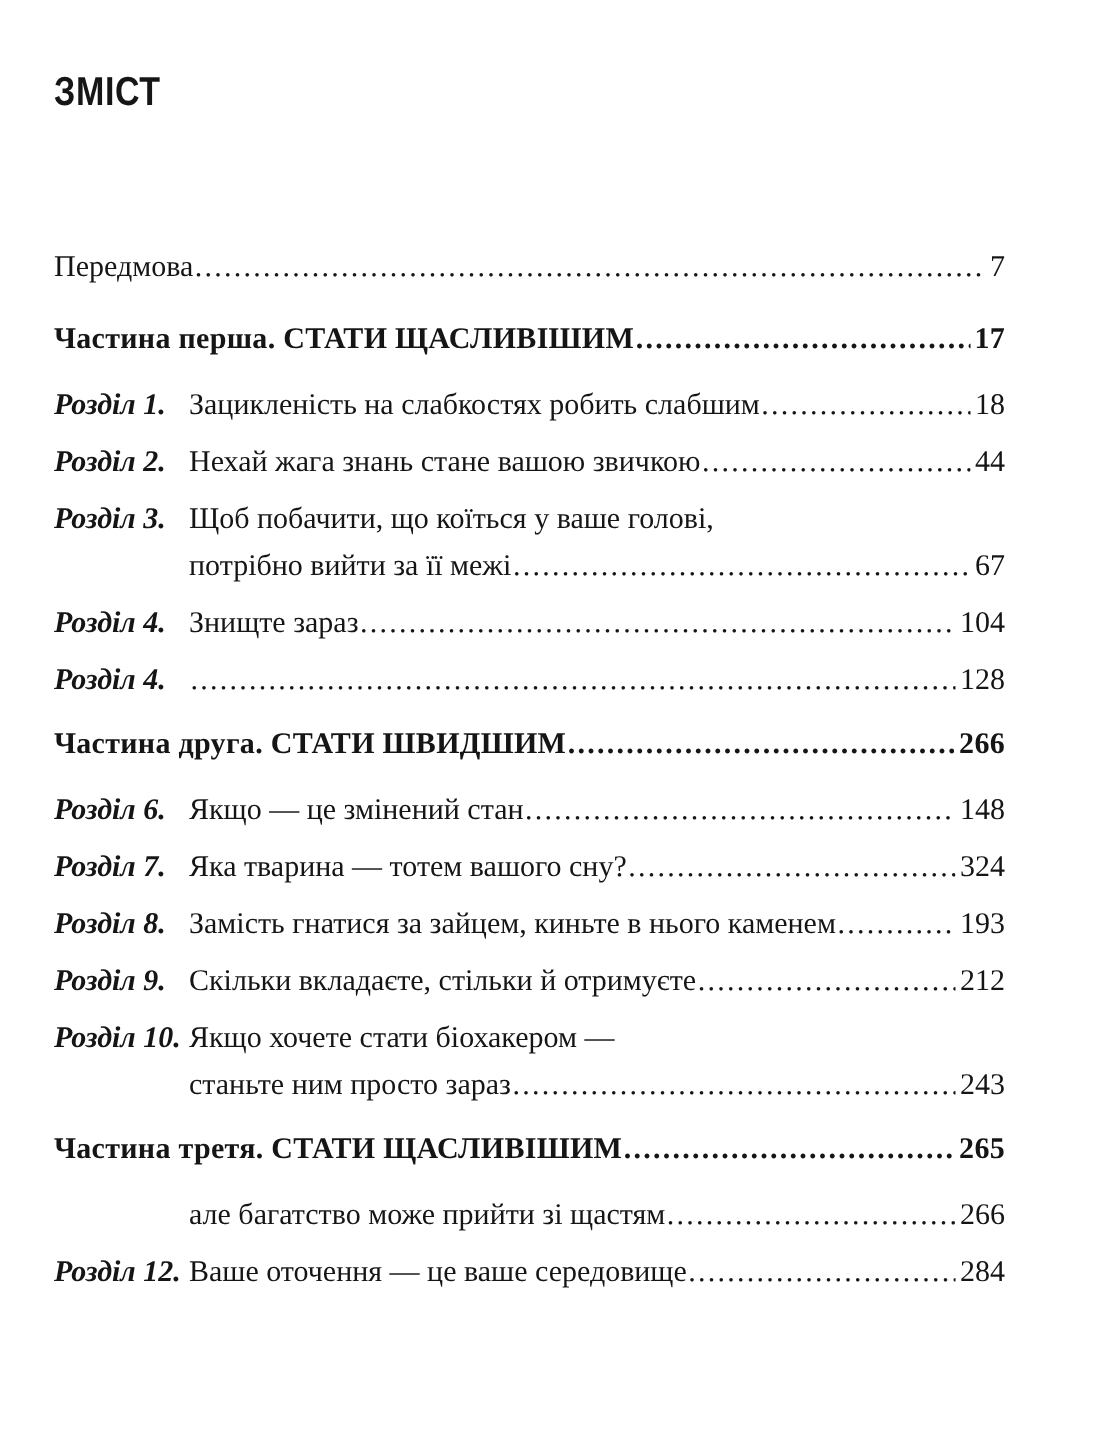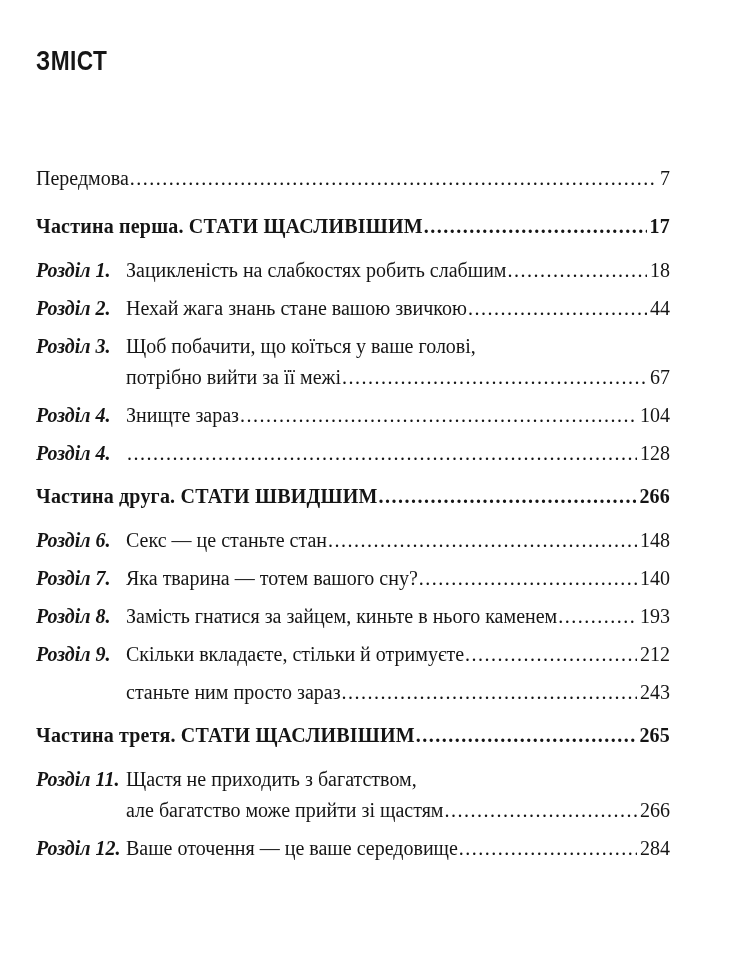--- a/index.html
+++ b/index.html
@@ -152,32 +152,32 @@
       <div class="line">
         <span class="text">Частина друга. СТАТИ ШВИДШИМ</span>
         <span class="dots">............................................................................................................................................................................................................................</span>
         <span class="pagenum">266</span>
       </div>
     </div>
 
     <div class="entry chapter">
       <div class="line">
         <span class="label">Розділ 6.</span>
-        <span class="text">Секс — це станьте стан</span>
+        <span class="text">Якщо — це змінений стан</span>
         <span class="dots">............................................................................................................................................................................................................................</span>
         <span class="pagenum">148</span>
       </div>
     </div>
 
     <div class="entry chapter">
       <div class="line">
         <span class="label">Розділ 7.</span>
         <span class="text">Яка тварина — тотем вашого сну?</span>
         <span class="dots">............................................................................................................................................................................................................................</span>
-        <span class="pagenum">140</span>
+        <span class="pagenum">324</span>
       </div>
     </div>
 
     <div class="entry chapter">
       <div class="line">
         <span class="label">Розділ 8.</span>
         <span class="text">Замість гнатися за зайцем, киньте в нього каменем</span>
         <span class="dots">............................................................................................................................................................................................................................</span>
         <span class="pagenum">193</span>
       </div>
@@ -187,41 +187,41 @@
       <div class="line">
         <span class="label">Розділ 9.</span>
         <span class="text">Скільки вкладаєте, стільки й отримуєте</span>
         <span class="dots">............................................................................................................................................................................................................................</span>
         <span class="pagenum">212</span>
       </div>
     </div>
 
     <div class="entry chapter">
       <div class="line">
+        <span class="label">Розділ 10.</span>
+        <span class="text">Якщо хочете стати біохакером —</span>
+      </div>
+      <div class="line">
         <span class="label spacer"></span>
         <span class="text">станьте ним просто зараз</span>
         <span class="dots">............................................................................................................................................................................................................................</span>
         <span class="pagenum">243</span>
       </div>
     </div>
 
     <div class="entry part">
       <div class="line">
         <span class="text">Частина третя. СТАТИ ЩАСЛИВІШИМ</span>
         <span class="dots">............................................................................................................................................................................................................................</span>
         <span class="pagenum">265</span>
       </div>
     </div>
 
     <div class="entry chapter">
       <div class="line">
-        <span class="label">Розділ 11.</span>
-        <span class="text">Щастя не приходить з багатством,</span>
-      </div>
-      <div class="line">
         <span class="label spacer"></span>
         <span class="text">але багатство може прийти зі щастям</span>
         <span class="dots">............................................................................................................................................................................................................................</span>
         <span class="pagenum">266</span>
       </div>
     </div>
 
     <div class="entry chapter">
       <div class="line">
         <span class="label">Розділ 12.</span>

